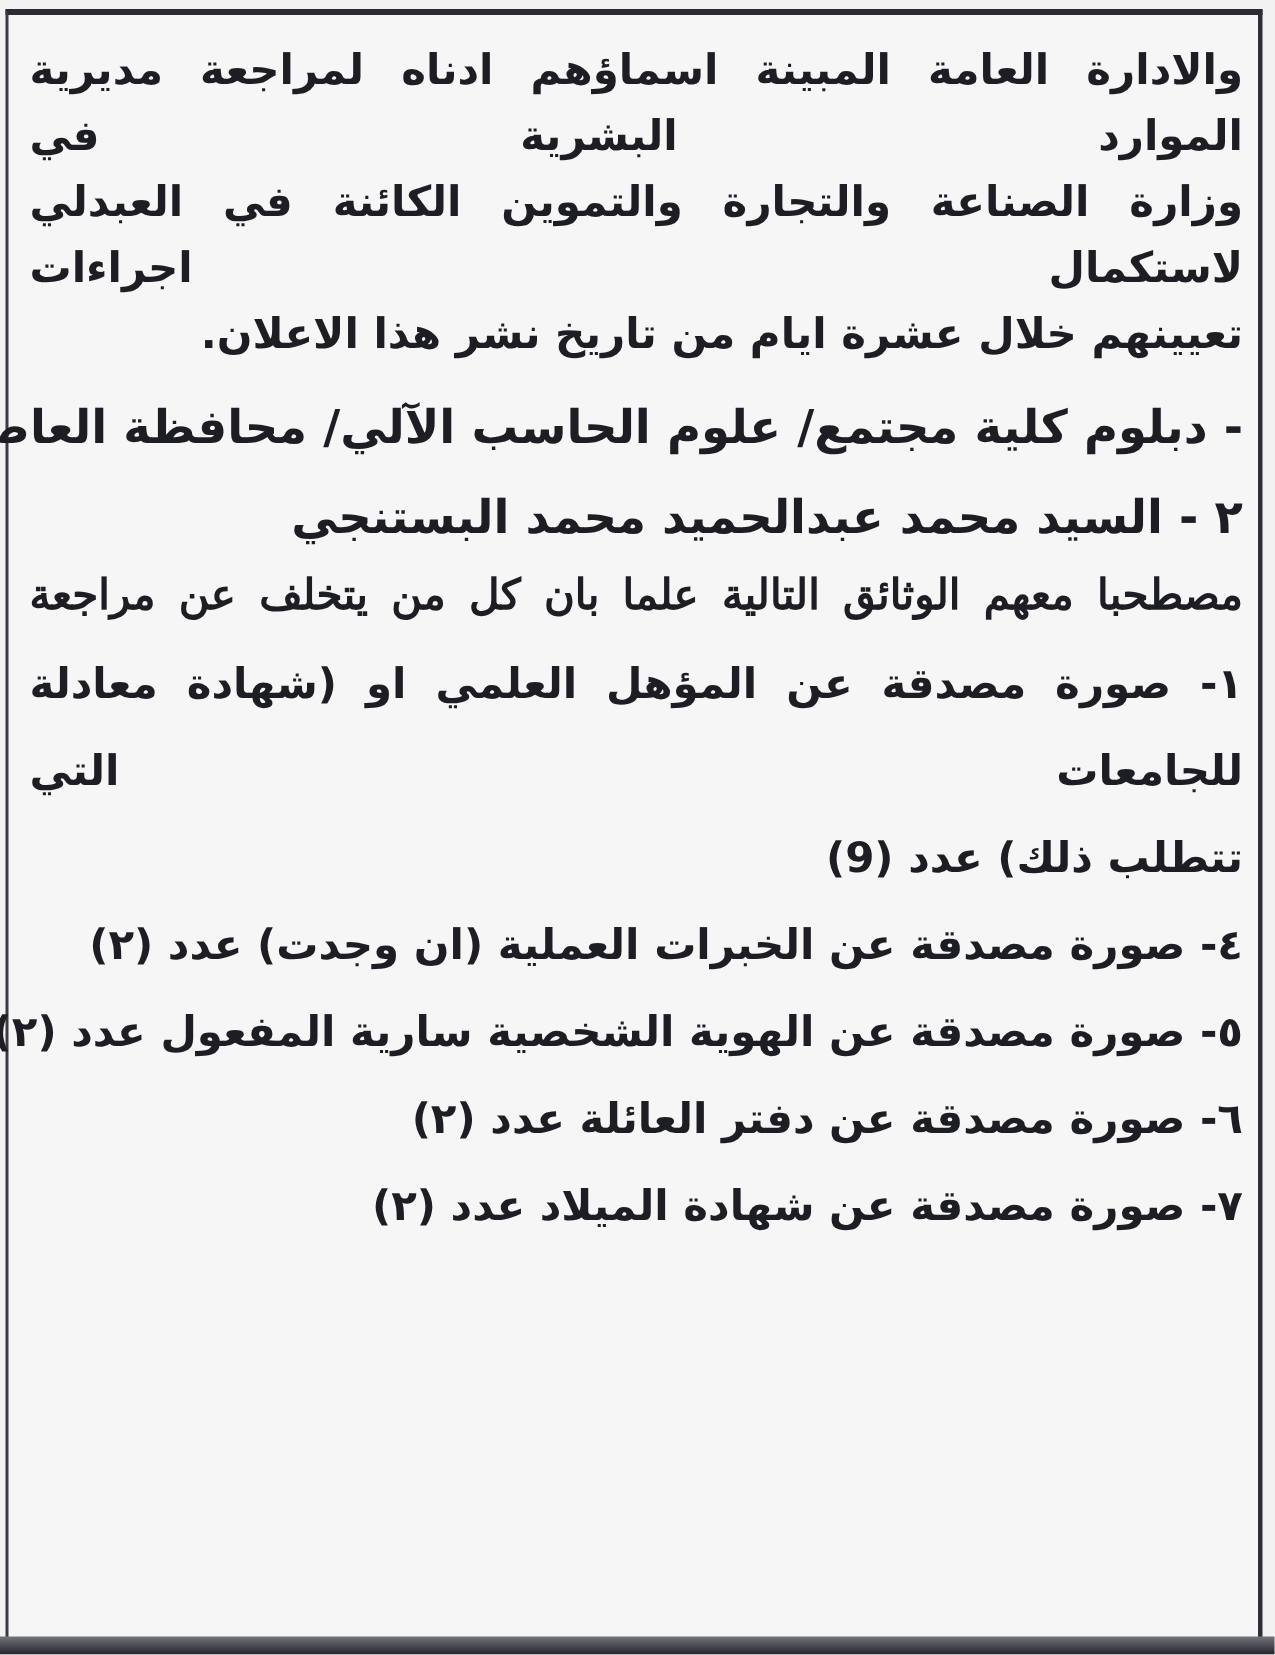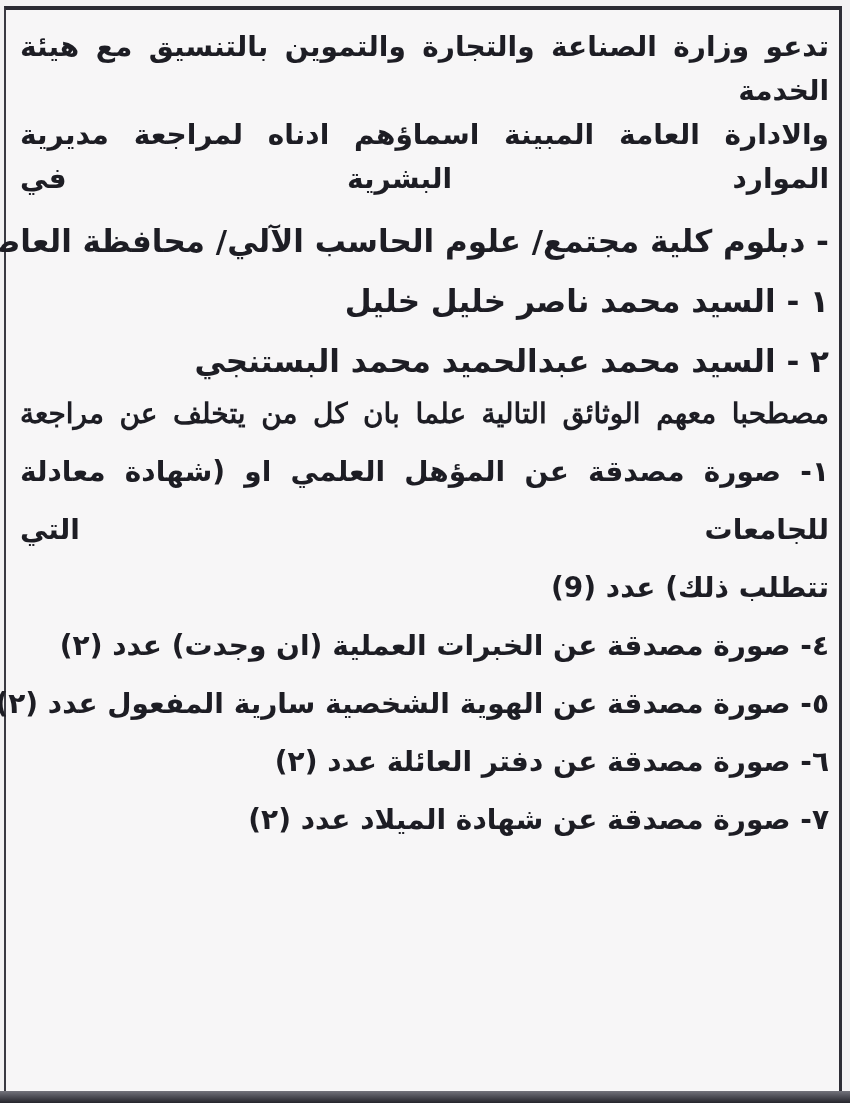--- a/index.html
+++ b/index.html
@@ -69,27 +69,27 @@
 </style>
 </head>
 <body>
 
 <div class="page">
   <div class="frame">
     <div class="content">
 
 
       <div class="intro">
-        <div class="ln full">تدعو وزارة الصناعة والتجارة والتموين بالتنسيق مع هيئة الخدمة</div>
         <div class="ln full">والادارة العامة المبينة اسماؤهم ادناه لمراجعة مديرية الموارد البشرية في</div>
+        <div class="ln full">وزارة الصناعة والتجارة والتموين الكائنة في العبدلي لاستكمال اجراءات</div>
+        <div class="ln">تعيينهم خلال عشرة ايام من تاريخ نشر هذا الاعلان.</div>
       </div>
 
       <div class="head-group">
         <div class="ln">- دبلوم كلية مجتمع/ علوم الحاسب الآلي/ محافظة العاصمة</div>
-        <div class="ln">١ - السيد محمد ناصر خليل خليل</div>
         <div class="ln">٢ - السيد محمد عبدالحميد محمد البستنجي</div>
       </div>
 
       <div class="docs-intro">
         <div class="ln full">مصطحبا معهم الوثائق التالية علما بان كل من يتخلف عن مراجعة</div>
       </div>
 
       <div class="doc-list">
         <div class="ln full">١- صورة مصدقة عن المؤهل العلمي او (شهادة معادلة للجامعات التي</div>
         <div class="ln">تتطلب ذلك) عدد (9)</div>

